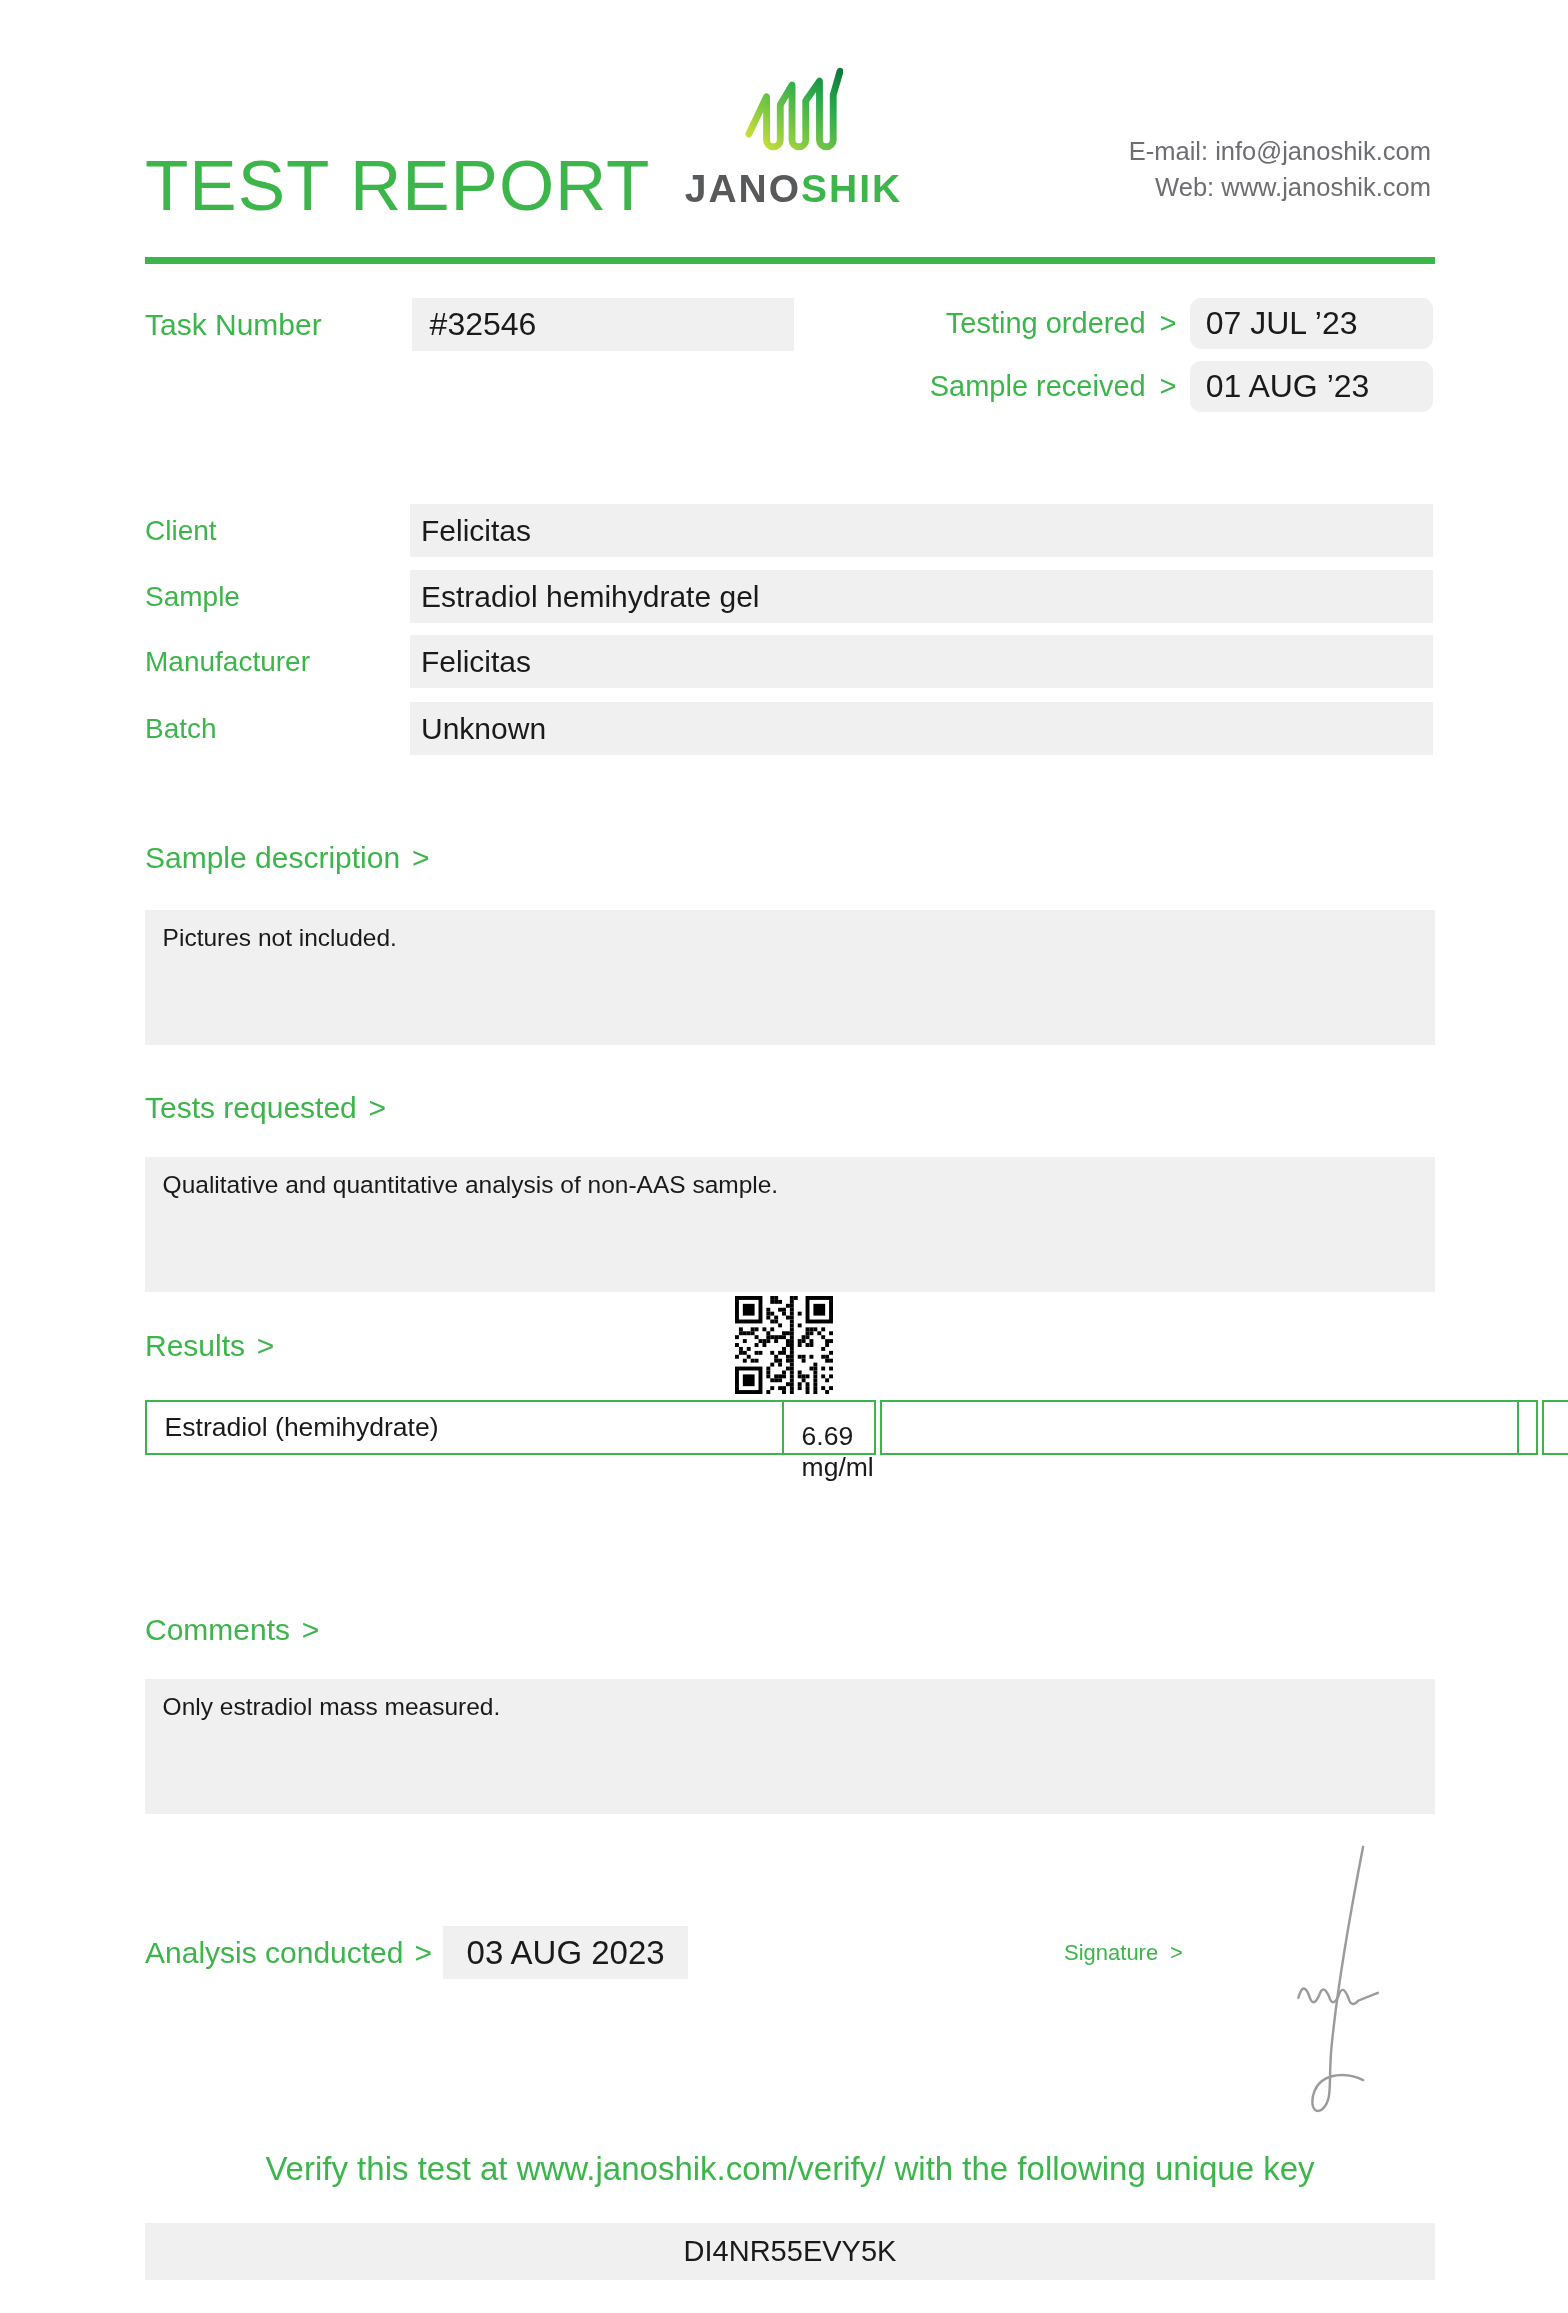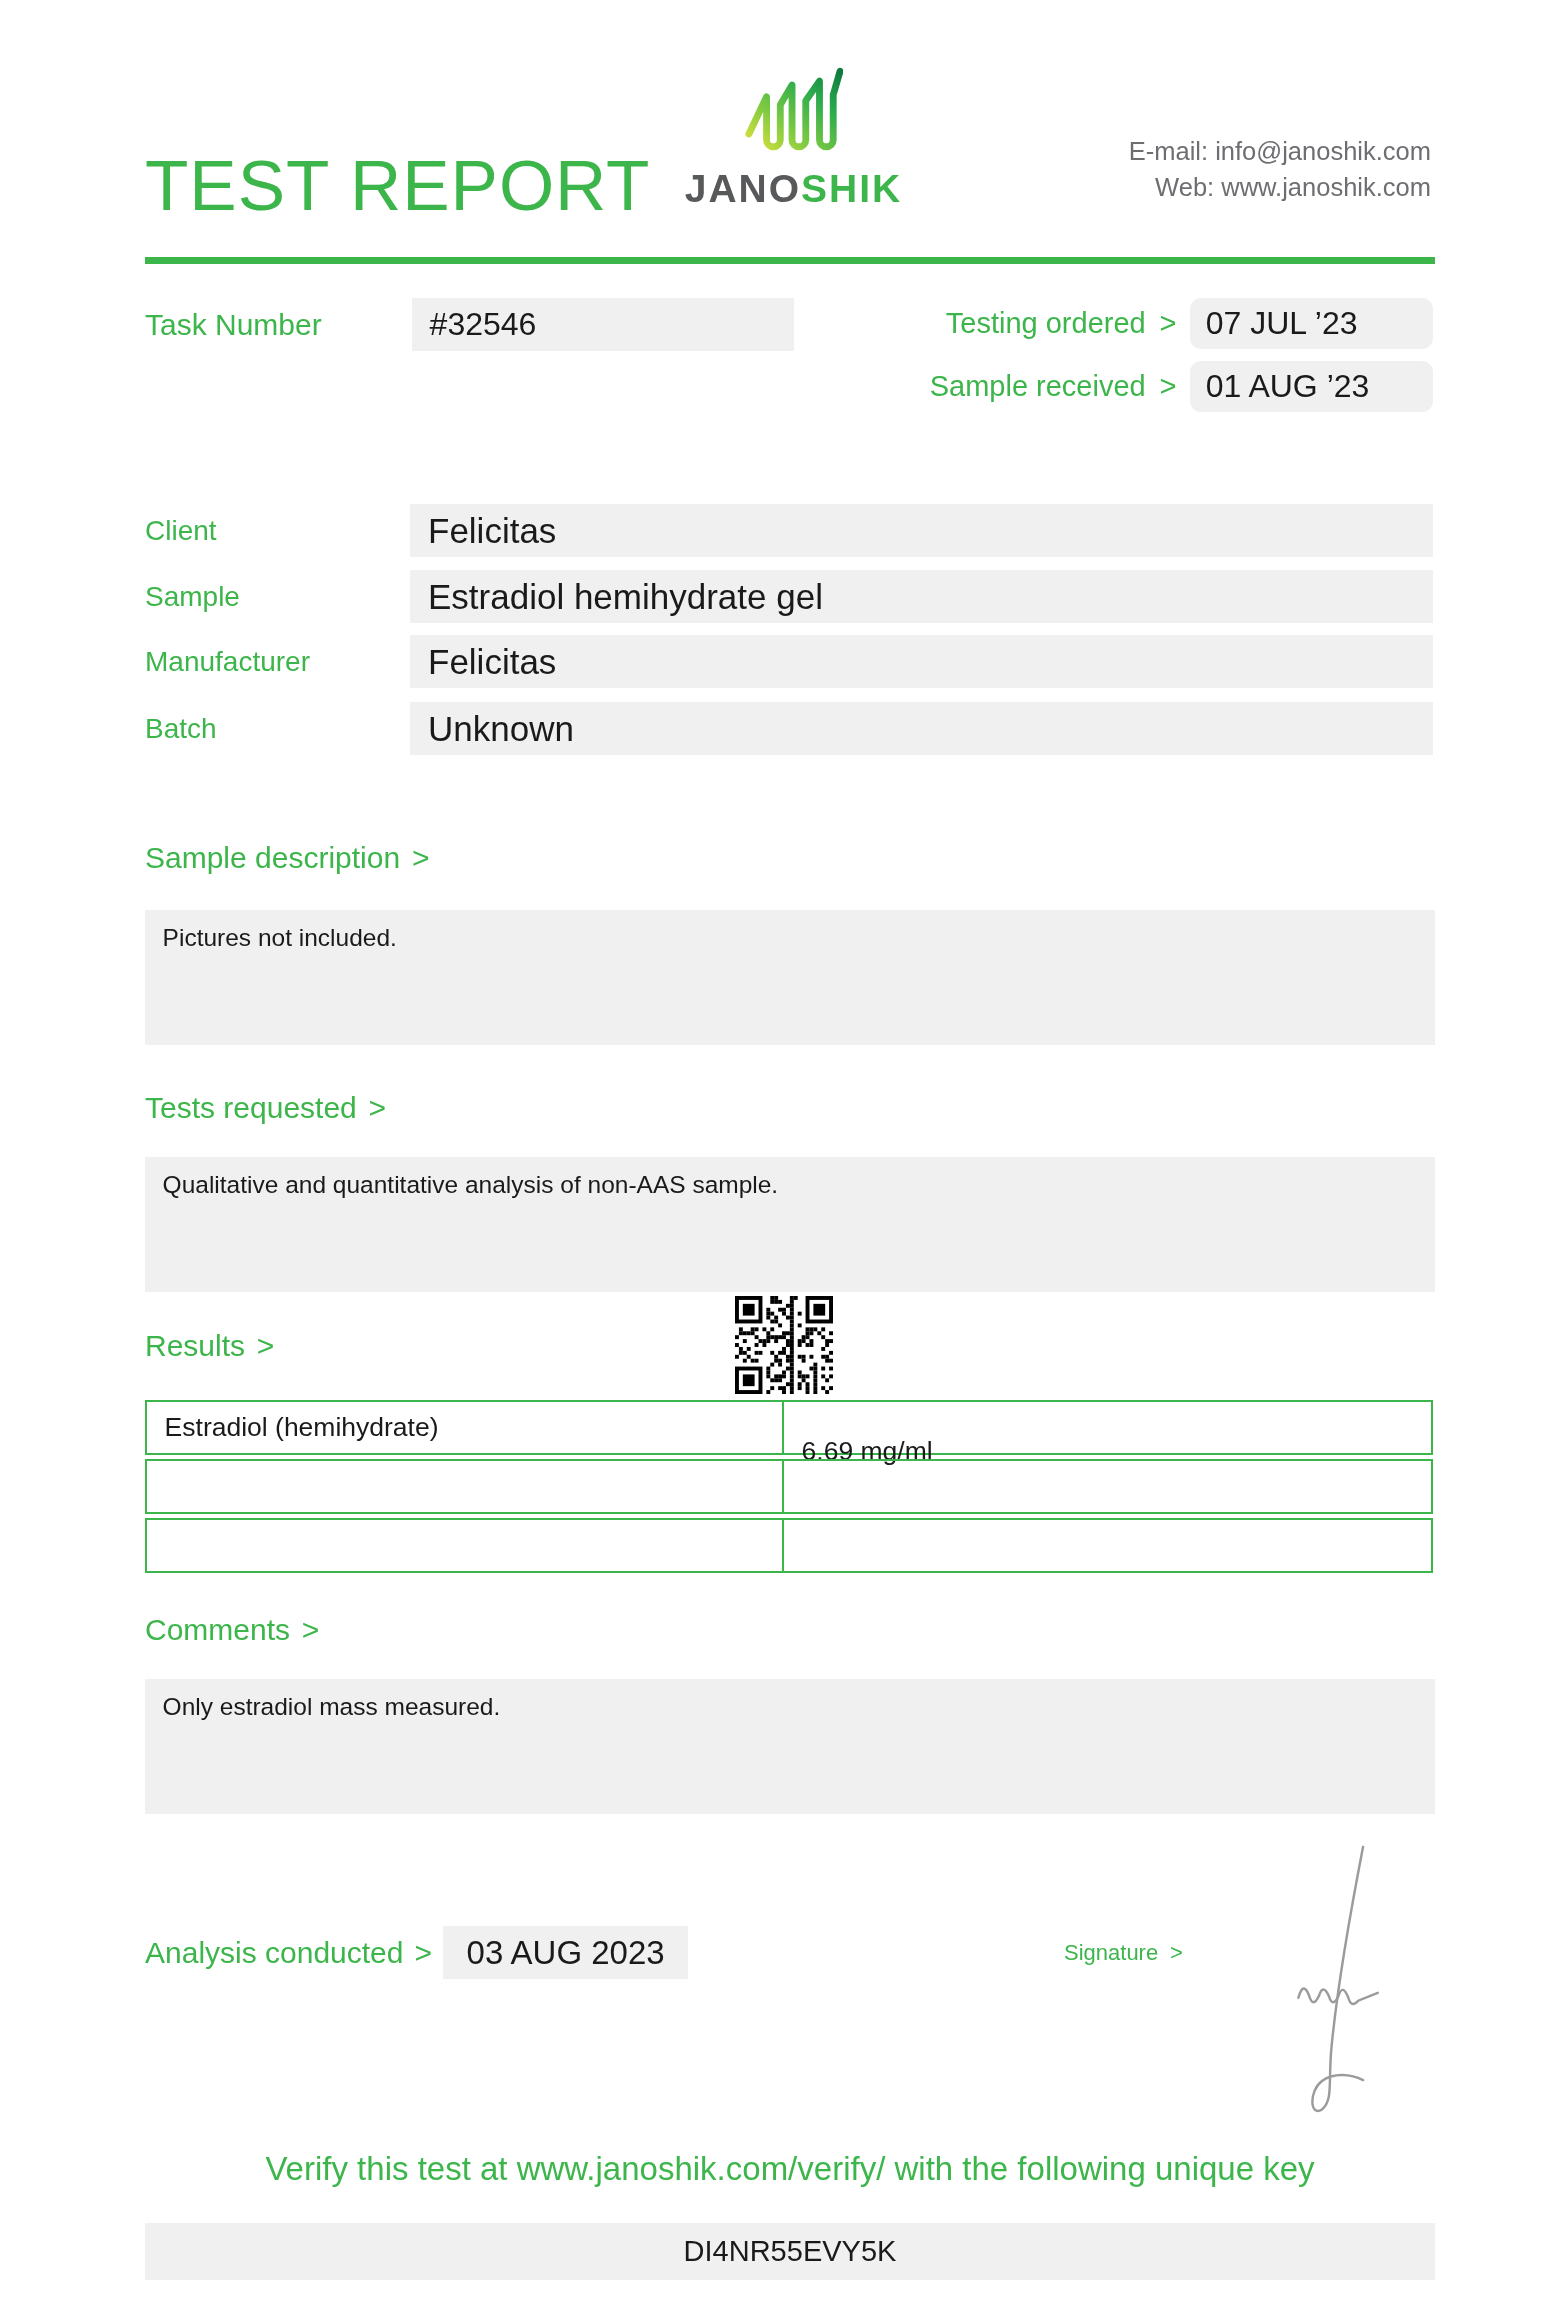--- a/index.html
+++ b/index.html
@@ -28,28 +28,28 @@
   .task-label{left:145px;top:298px;height:53px;line-height:53px;font-size:30px;color:var(--green);}
   .task-box{left:412px;top:298px;width:382px;height:53px;line-height:53px;padding-left:17.6px;font-size:32px;}
   .date-row{top:298px;left:843px;width:590px;height:51px;display:flex;align-items:center;justify-content:flex-end;gap:13.7px;}
   .date-row.second{top:361px;}
   .date-row .lbl{font-size:29px;color:var(--green);}
   .date-row .chv{font-size:29px;color:var(--green);}
   .date-box{width:243px;height:51px;line-height:51px;padding-left:15.7px;font-size:32px;background:var(--box-gray);border-radius:11px;}
 
   .info-row{left:145px;width:1288px;height:53px;display:flex;}
   .info-row .lbl{width:265px;font-size:28px;line-height:53px;color:var(--green);}
-  .info-row .val{flex:1;line-height:53px;padding-left:18px;font-size:35px;background:var(--box-gray);}
+  .info-row .val{flex:1;line-height:53px;padding-left:11px;font-size:30px;background:var(--box-gray);}
 
   .sec-title{left:145px;display:flex;gap:11.8px;font-size:30px;color:var(--green);}
   .sec-box{left:145px;width:1290px;height:135px;padding:13.7px 17.6px;font-size:24.5px;background:var(--box-gray);}
 
   .qr{left:735px;top:1296px;}
 
-  .rtable{left:145px;top:1400px;width:1288px;display:flex;flex-direction:column;gap:3.9px;}
+  .rtable{left:145px;top:1400px;width:1288px;display:flex;flex-direction:row;gap:3.9px;}
   .rrow{display:flex;border:2.9px solid var(--green);height:55px;}
   .rcell{display:flex;align-items:center;padding-left:17.6px;font-size:26.5px;}
   .rcell.left{width:637px;border-right:2.9px solid var(--green);}
   .rcell.right{flex:1;margin-top:48px;}
 
   .analysis-row{left:145px;top:1926px;height:53px;display:flex;align-items:center;gap:11px;}
   .analysis-row .lbl,.analysis-row .chv{font-size:30px;color:var(--green);}
   .analysis-box{height:53px;line-height:53px;padding:0 23.5px;font-size:33px;background:var(--box-gray);}
   .sig-row{left:1064px;top:1926px;height:53px;display:flex;align-items:center;gap:11.8px;}
   .sig-row .lbl,.sig-row .chv{font-size:22px;color:var(--green);}

